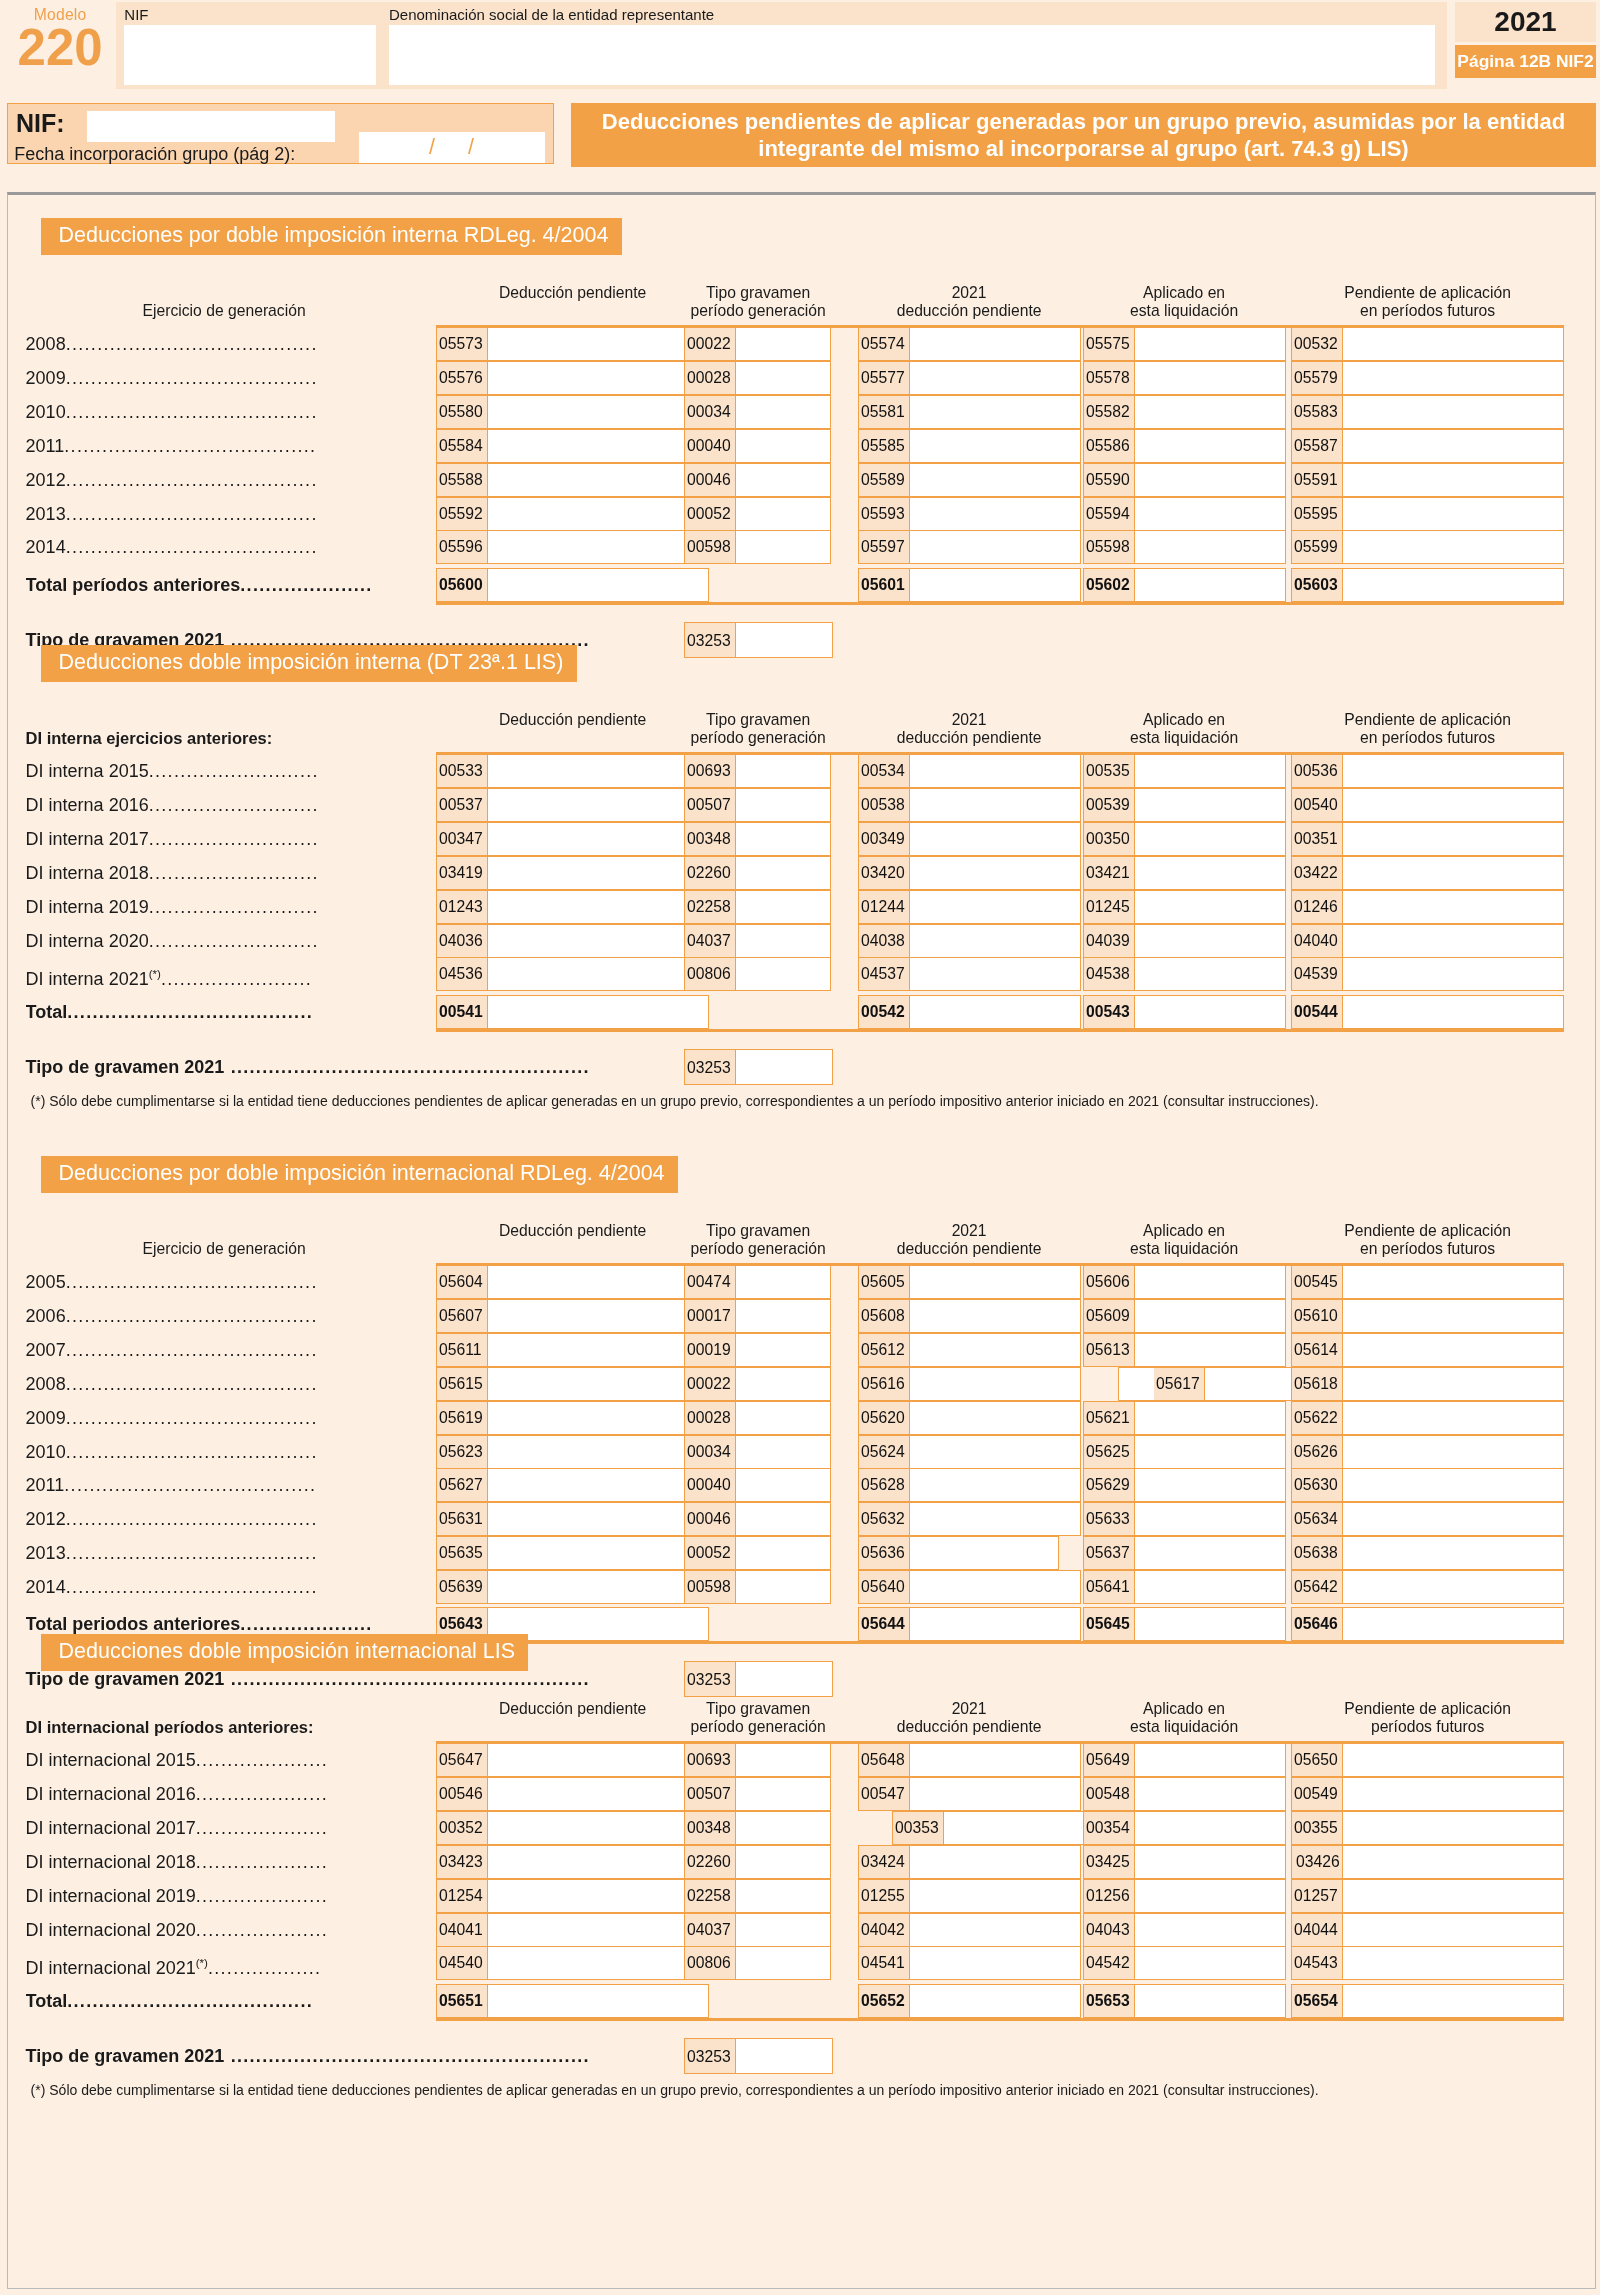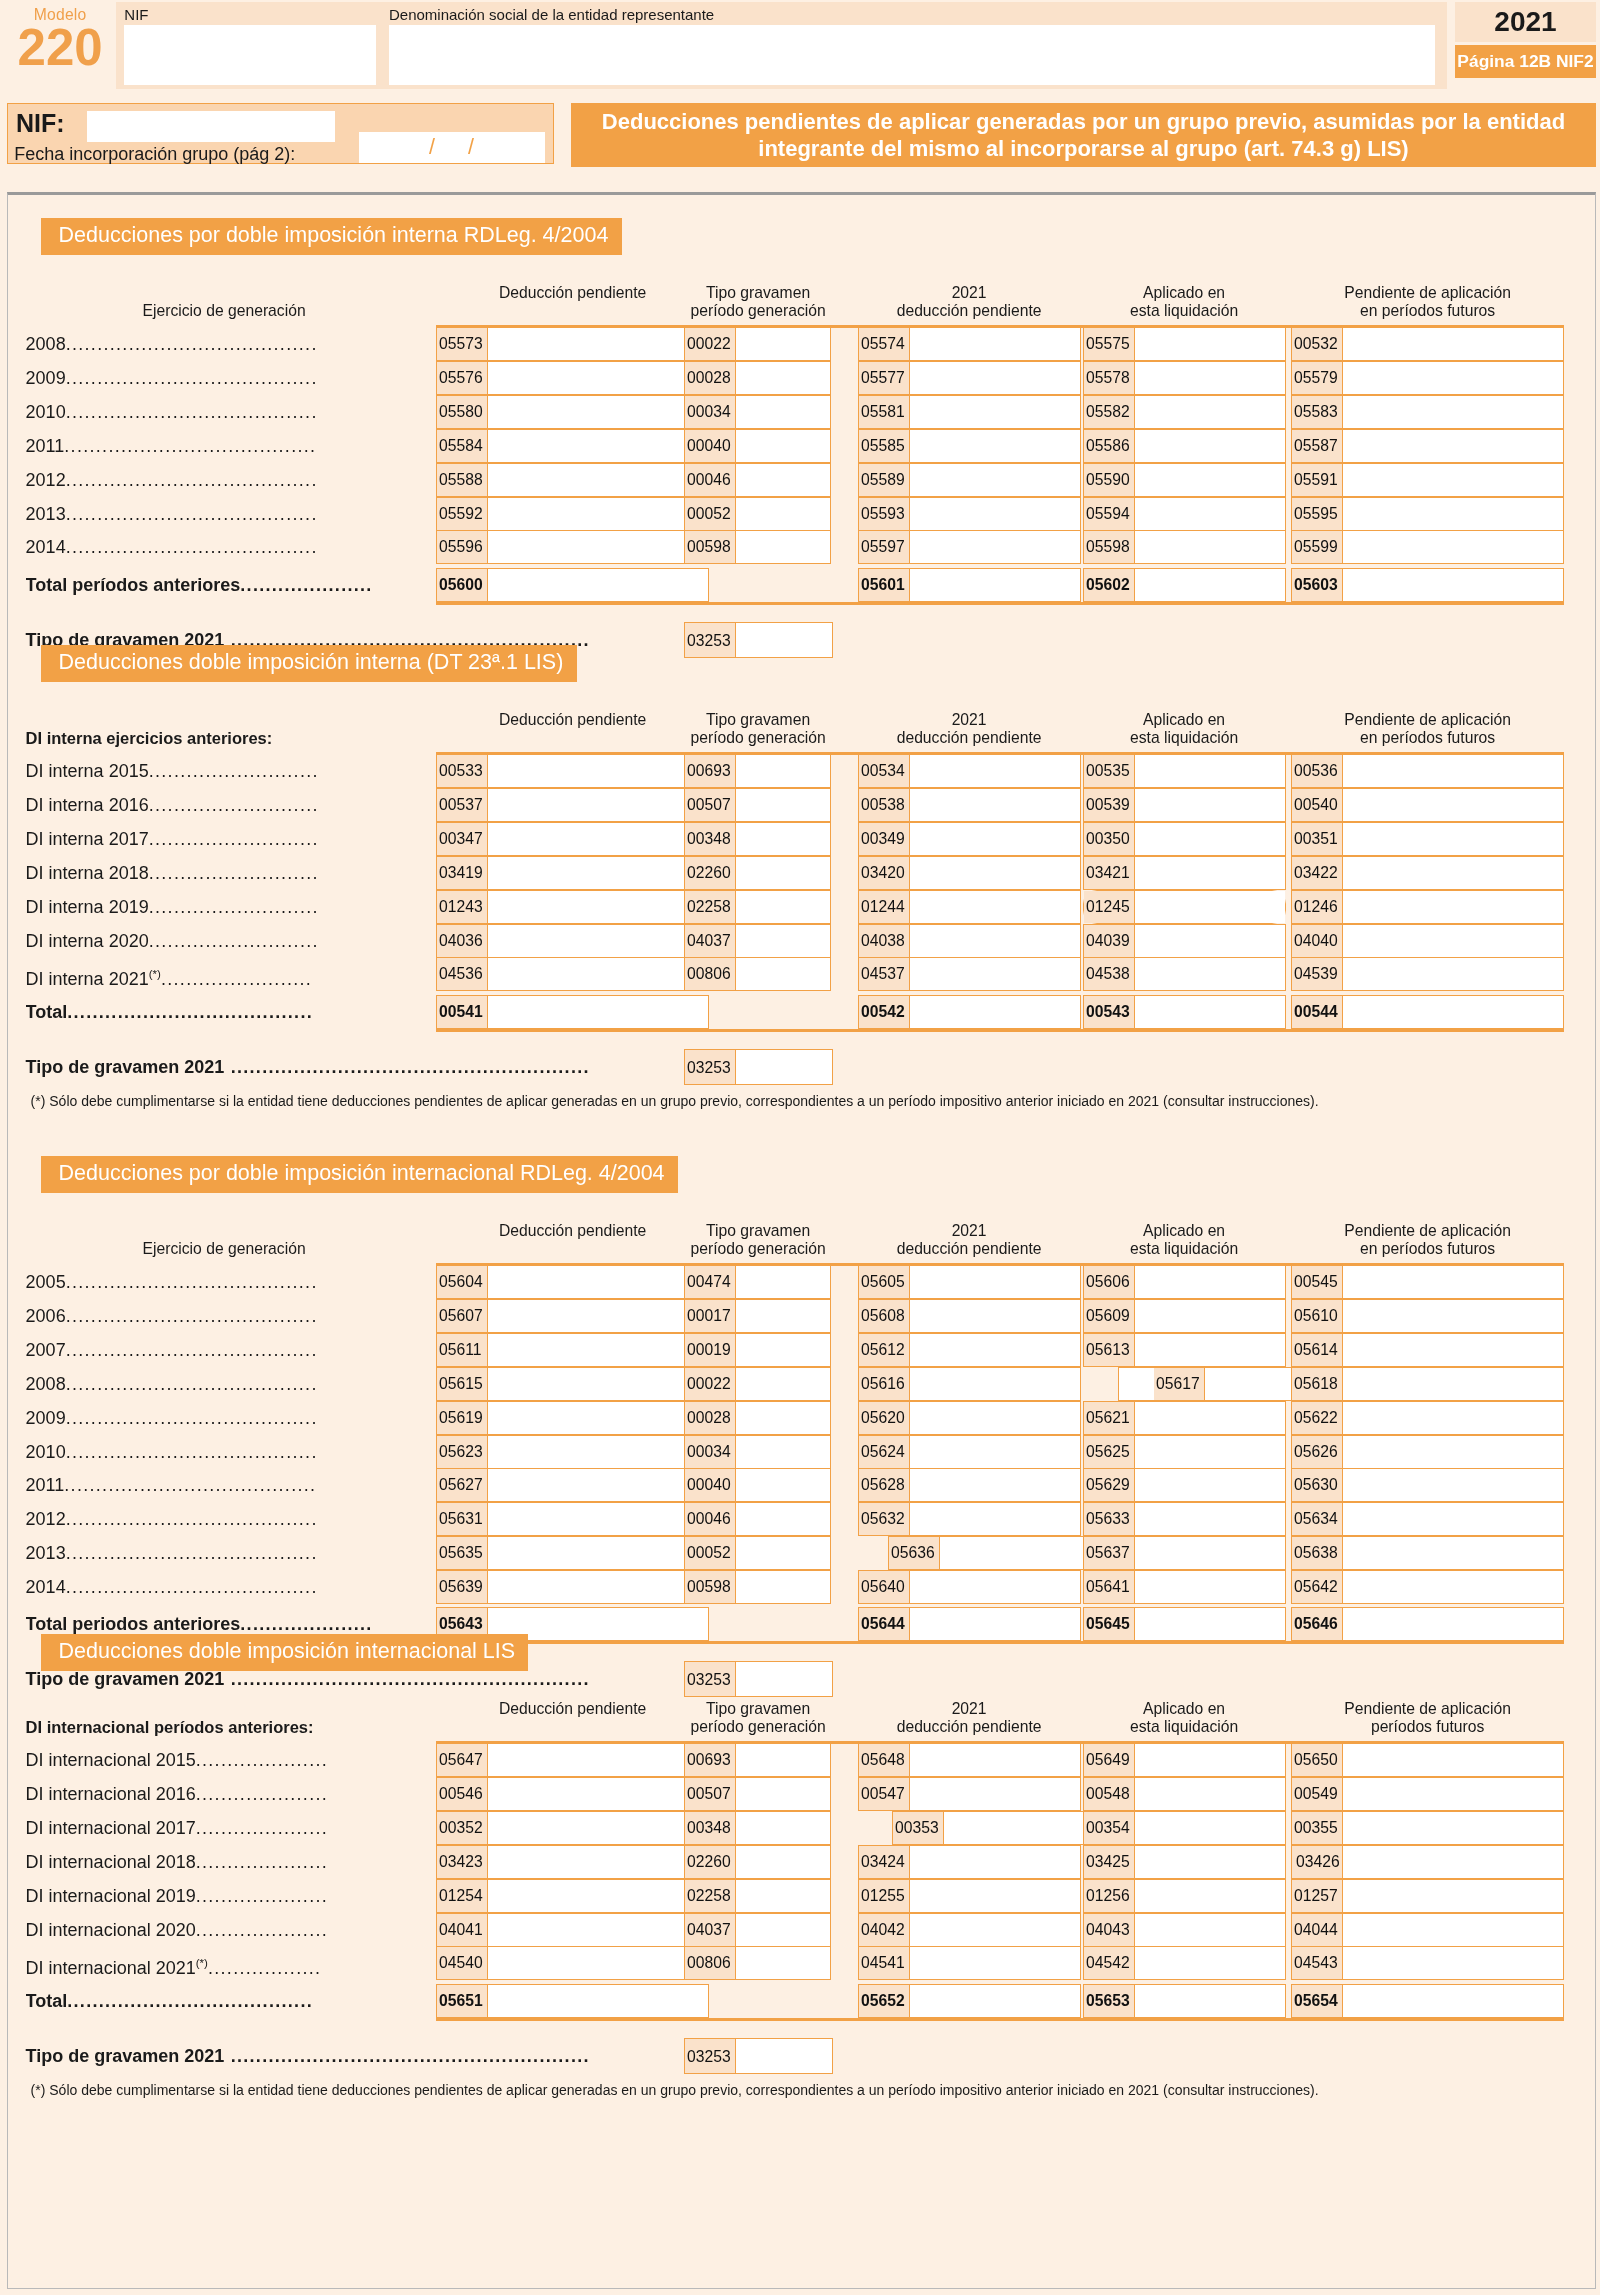--- a/index.html
+++ b/index.html
@@ -513,21 +513,21 @@
             <div class="cval"></div>
           </div>
           <div class="cellgrp" style="left: 676px; width: 147px;">
             <div class="ccode">02258</div>
             <div class="cval"></div>
           </div>
           <div class="cellgrp" style="left: 850px; width: 223px;">
             <div class="ccode">01244</div>
             <div class="cval"></div>
           </div>
-          <div class="cellgrp" style="left: 1075px; width: 203px; border-radius: 14px;">
+          <div class="cellgrp" style="left: 1075px; width: 203px;">
             <div class="ccode">01245</div>
             <div class="cval"></div>
           </div>
           <div class="cellgrp" style="left: 1283px; width: 273px;">
             <div class="ccode">01246</div>
             <div class="cval"></div>
           </div>
         </div>
         <div class="trow" style="top: 170px; position: absolute; left: 0px; width: 1589px;">
           <div class="rowlabel" style="left: 18px; width: 404px;"><span>DI interna 2020</span><span class="dots">...........................</span></div>
@@ -818,21 +818,21 @@
         <div class="trow" style="top: 271px; position: absolute; left: 0px; width: 1589px;">
           <div class="rowlabel" style="left: 18px; width: 404px;"><span>2013</span><span class="dots">........................................</span></div>
           <div class="cellgrp" style="left: 428px; width: 273px;">
             <div class="ccode">05635</div>
             <div class="cval"></div>
           </div>
           <div class="cellgrp" style="left: 676px; width: 147px;">
             <div class="ccode">00052</div>
             <div class="cval"></div>
           </div>
-          <div class="cellgrp" style="left: 880px; width: 201px; flex-direction: column;">
+          <div class="cellgrp" style="left: 850px; width: 201px; flex-direction: column;">
             <div class="ccode">05636</div>
             <div class="cval"></div>
           </div>
           <div class="cellgrp" style="left: 1075px; width: 203px;">
             <div class="ccode">05637</div>
             <div class="cval"></div>
           </div>
           <div class="cellgrp" style="left: 1283px; width: 273px;">
             <div class="ccode">05638</div>
             <div class="cval"></div>

